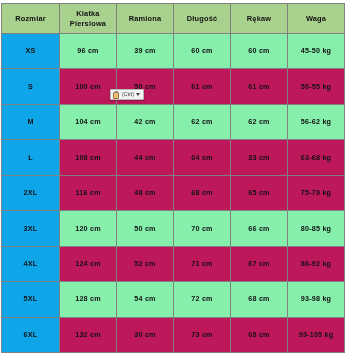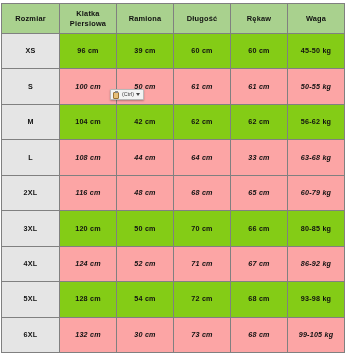--- a/index.html
+++ b/index.html
@@ -32,29 +32,28 @@
     letter-spacing:0.2px;
     padding:0;
     line-height:1.35;
   }
   thead th{
     background:#a9d18e;
     height:29px;
     font-size:7.4px;
   }
   td.size-cell{
-    background:#e5e5e5;
+    background:#0ea5e9;
   }
   tr.row-shaded td.data-cell{
-    background:#84cc16;
+    background:#86efac;
     margin-top:28px;
   }
   tr.row-plain td.data-cell{
-    background:#fca5a5;
-    font-style:italic;
+    background:#be185d;
   }
   col.c-size{width:58px;}
   col.c-chest{width:57px;}
   col.c-shoulder{width:57px;}
   col.c-length{width:57px;}
   col.c-sleeve{width:57px;}
   col.c-weight{width:57px;}
 
   
   #paste-smart-tag{
@@ -165,21 +164,21 @@
           <td class="data-cell">64 cm</td>
           <td class="data-cell">33 cm</td>
           <td class="data-cell">63-68 kg</td>
         </tr>
         <tr class="row-plain">
           <td class="size-cell">2XL</td>
           <td class="data-cell">116 cm</td>
           <td class="data-cell">48 cm</td>
           <td class="data-cell">68 cm</td>
           <td class="data-cell">65 cm</td>
-          <td class="data-cell">60-79 kg</td>
+          <td class="data-cell">75-79 kg</td>
         </tr>
         <tr class="row-shaded">
           <td class="size-cell">3XL</td>
           <td class="data-cell">120 cm</td>
           <td class="data-cell">50 cm</td>
           <td class="data-cell">70 cm</td>
           <td class="data-cell">66 cm</td>
           <td class="data-cell">80-85 kg</td>
         </tr>
         <tr class="row-plain">

